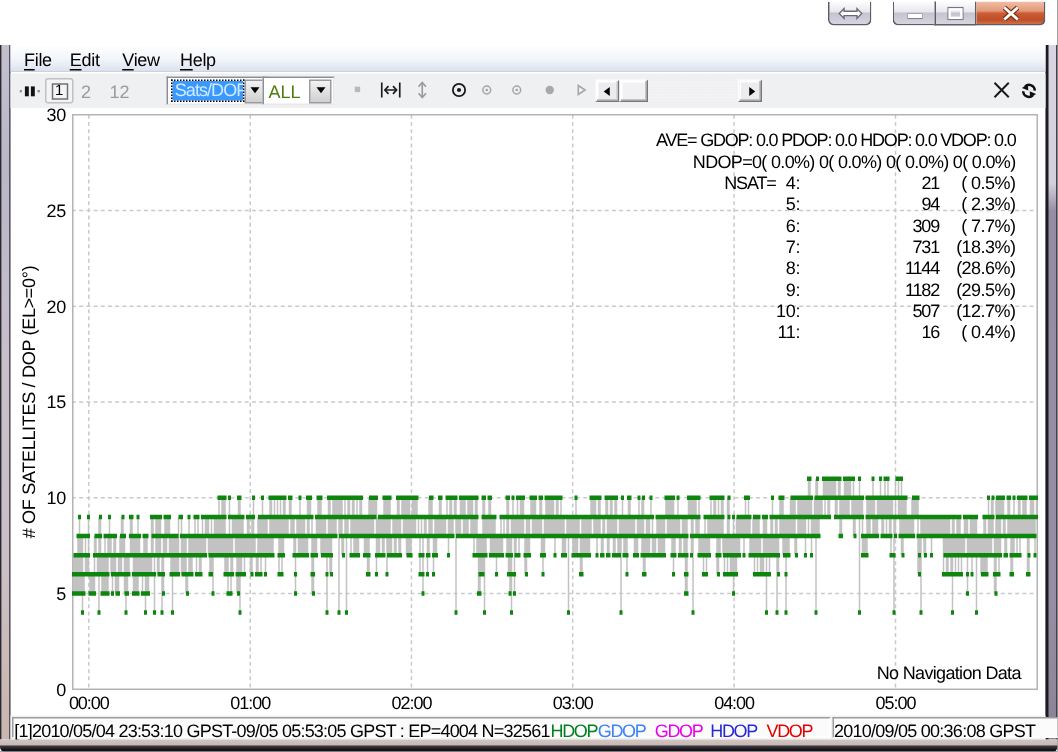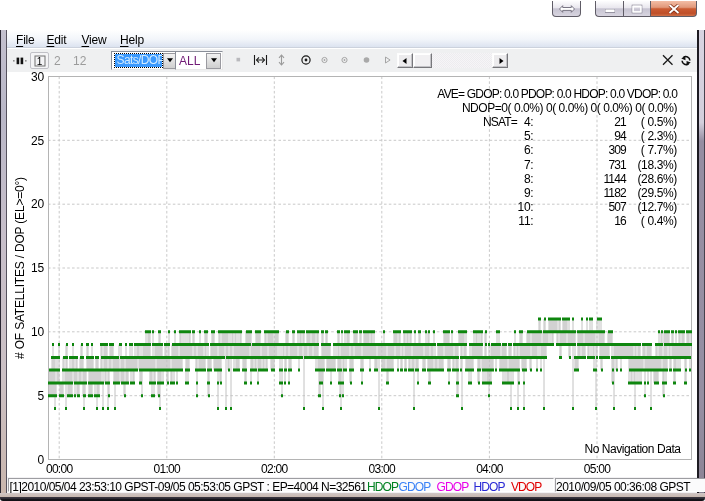--- a/index.html
+++ b/index.html
@@ -60,21 +60,21 @@
 .combo { position:absolute; top:2px; height:19px; background:#fff;
   border:1px solid; border-color:#898e98 #e8e8e8 #e8e8e8 #898e98; }
 .combo .cb { position:absolute; right:0.5px; top:0.5px; bottom:0.5px; width:15px;
   background:linear-gradient(#f2f2f2,#cfcfcf); border:1px solid #9a9aa0; }
 .combo .cb:after { content:""; position:absolute; left:50%; top:50%; transform:translate(-50%,-40%);
   border:3.5px solid transparent; border-top:4px solid #000; }
 #combo1 { left:77px; width:68px;margin-left:27px; }
 #combo1 .sel { position:absolute; left:2.5px; top:2px; width:47px; height:13px; background:#3b99fd;
   outline:1px dotted #000; color:#cfeaff; font-size:12px; line-height:13px; padding-left:2px; letter-spacing:-0.62px; }
 #combo2 { left:167.5px; width:48px; }
-#combo2 .txt { position:absolute; left:3.5px; top:2px; font-size:12px; color:#701a75; }
+#combo2 .txt { position:absolute; left:3.5px; top:2px; font-size:12px; color:#4d7c0f; }
 .icon { position:absolute; top:0; }
 
 #sbar { position:absolute; left:390px; top:4px; width:111px; height:15px; background:repeating-conic-gradient(#f6f5f7 0% 25%, #edecef 0% 50%); background-size:2px 2px; }
 .sbtn { position:absolute; top:0; width:16px; height:15px; background:#ecebed;
   border:1px solid; border-color:#fdfdfd #77777b #77777b #fdfdfd; box-shadow:inset -1px -1px 0 #c3c3c7, inset 1px 1px 0 #ffffff; }
 #sthumb { position:absolute; left:16px; top:0; width:19px; height:15px; background:#f1f0f2;
   border:1px solid; border-color:#fdfdfd #77777b #77777b #fdfdfd; box-shadow:inset -1px -1px 0 #c3c3c7, inset 1px 1px 0 #ffffff; }
 .arr { position:absolute; left:50%; top:50%; transform:translate(-50%,-50%); width:0; height:0; }
 svg text { white-space:pre; }
 #plotsvg { position:absolute; left:0; top:0; }

